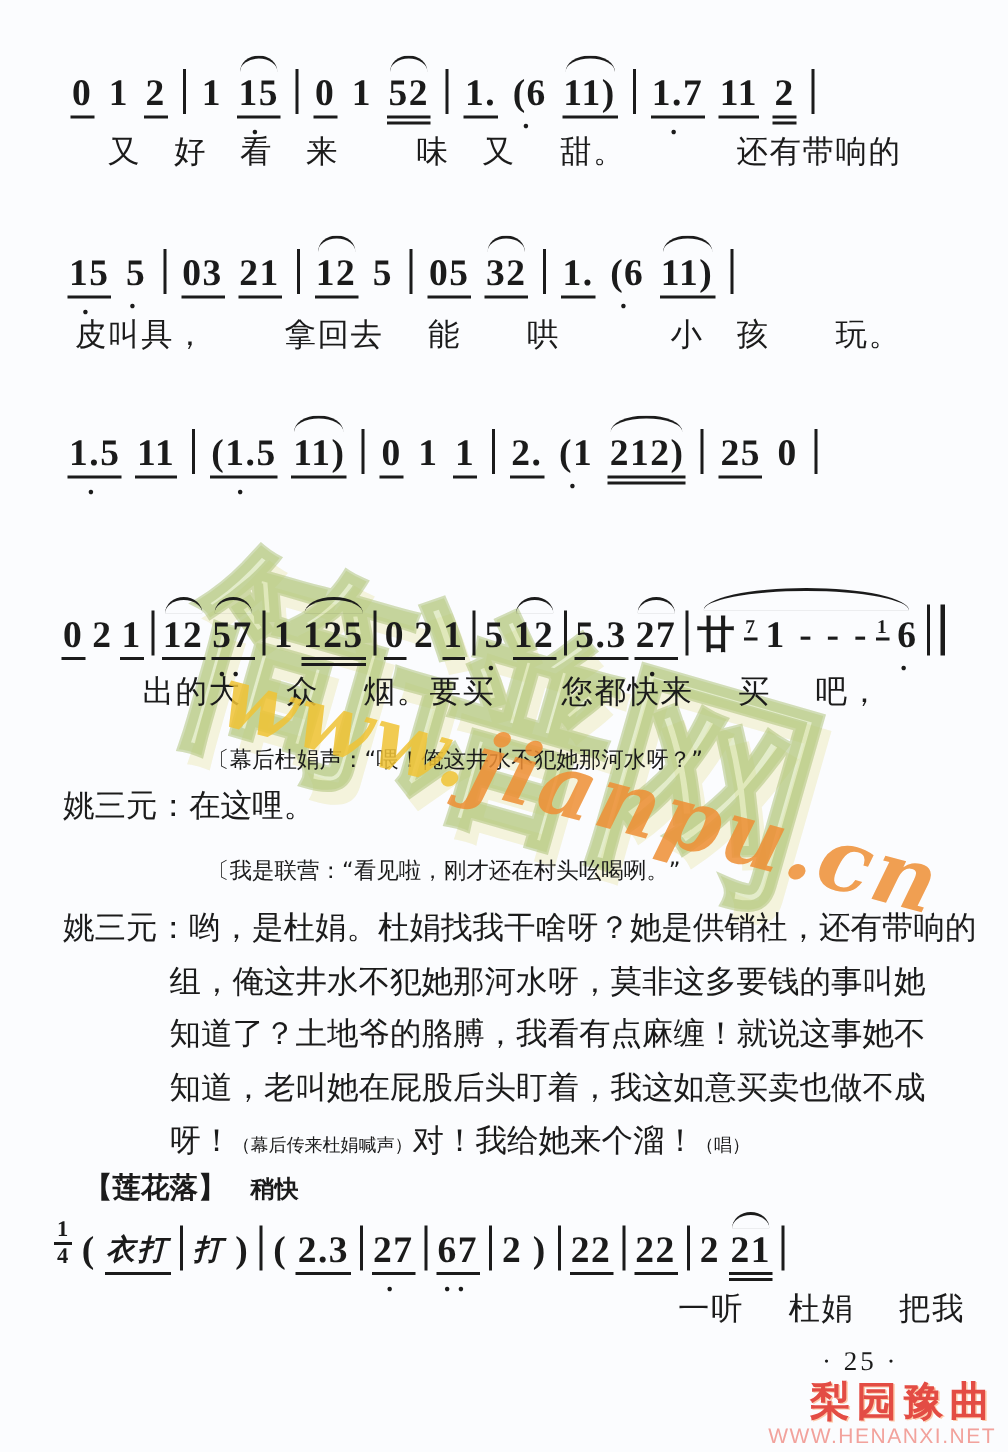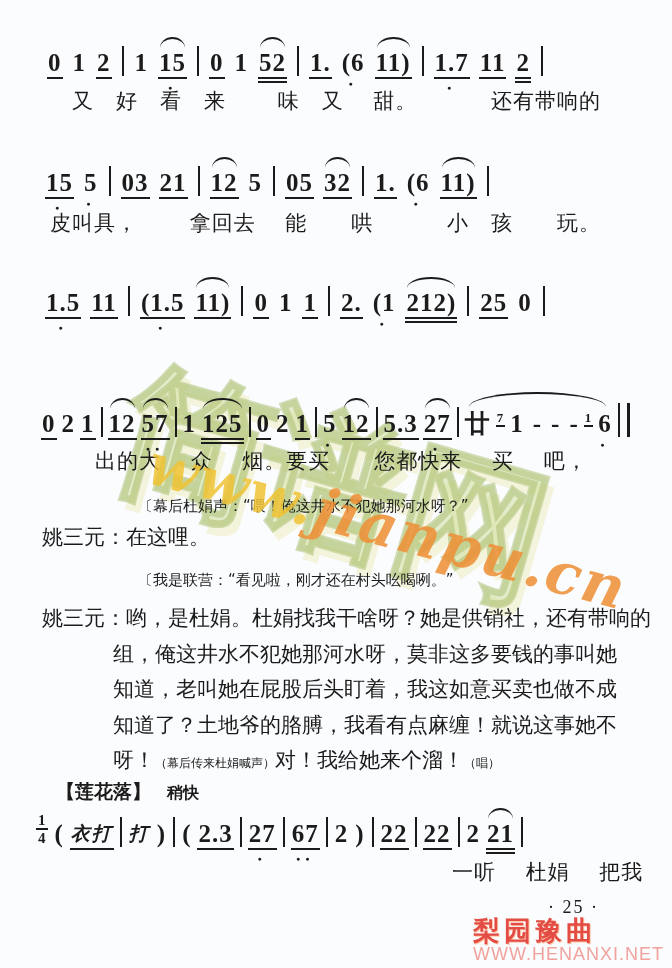--- a/index.html
+++ b/index.html
@@ -40,24 +40,24 @@
   
   .wm-green{position:absolute;left:150px;top:330px;z-index:1;font-size:150px;font-weight:bold;
             transform:rotate(16deg);transform-origin:left top;white-space:nowrap;letter-spacing:-6px;
             color:rgba(208,222,158,0.55);-webkit-text-stroke:3px rgba(160,185,100,0.45);
             text-shadow:8px 8px 0 rgba(225,215,120,0.25);}
   .wm-url{position:absolute;left:158px;top:430px;z-index:4;transform:rotate(15deg);transform-origin:left top;
           font-family:"DejaVu Serif",serif;font-style:italic;font-weight:bold;font-size:58px;
           white-space:nowrap;opacity:0.85;letter-spacing:2px;}
   .wm-url .www{color:#f0c335;}
   .wm-url .dom{color:#ef8f35;}
-  .corner{position:absolute;right:8px;bottom:3px;text-align:left;z-index:4;line-height:1.1;}
+  .corner{position:absolute;right:8px;bottom:3px;text-align:right;z-index:4;line-height:1.1;}
   .corner .t{font-size:27px;font-weight:bold;color:#e34c44;letter-spacing:4px;
              font-family:"DejaVu Sans",sans-serif;text-shadow:1px 1px 0 rgba(255,190,150,0.8);}
-  .corner .u{font-size:18px;color:#f2a29c;letter-spacing:1px;font-family:"Liberation Sans",sans-serif;}
+  .corner .u{font-size:14px;color:#f2a29c;letter-spacing:1px;font-family:"Liberation Sans",sans-serif;}
 </style>
 </head>
 <body>
 
 <div class="page">
 
   <div class="wm-green">简谱网</div>
   <div class="wm-url"><span class="www">www.</span><span class="dom">jianpu.cn</span></div>
 
   <div class="music" id="ml0" style="left:48px;top:46px">
@@ -158,22 +158,22 @@
       <div class="bar double"></div>
     </div>
   <div class="lyrics" style="left:95px;top:447px">出的大　 众　 烟。要买　　您都快来　 买　 吧，</div>
 
   <div class="stage" style="left:138px;top:497px">〔幕后杜娟声：“喂！俺这井水不犯她那河水呀？”</div>
   <div class="speech" style="left:42px;top:523px">姚三元：在这哩。</div>
   <div class="stage" style="left:138px;top:571px">〔我是联营：“看见啦，刚才还在村头吆喝咧。”</div>
   <div class="para" id="para">
       <div class="pline">姚三元：哟，是杜娟。杜娟找我干啥呀？她是供销社，还有带响的</div>
       <div class="pline ind">组，俺这井水不犯她那河水呀，莫非这多要钱的事叫她</div>
+      <div class="pline ind">知道了？土地爷的胳膊，我看有点麻缠！就说这事她不</div>
       <div class="pline ind">知道，老叫她在屁股后头盯着，我这如意买卖也做不成</div>
-      <div class="pline ind">知道了？土地爷的胳膊，我看有点麻缠！就说这事她不</div>
       <div class="pline ind"><span>呀！</span><span class="small">（幕后传来杜娟喊声）</span><span>对！我给她来个溜！</span><span class="small">（唱）</span></div>
     </div>
 
   <div class="sec"><span>【莲花落】</span><span class="tempo">稍快</span></div>
   <div class="music tight" id="ml4" style="left:36px;top:812px">
       <div class="frac">
         <span class="top">1</span>
         <span>4</span>
       </div>
       <span class="note">(</span>

